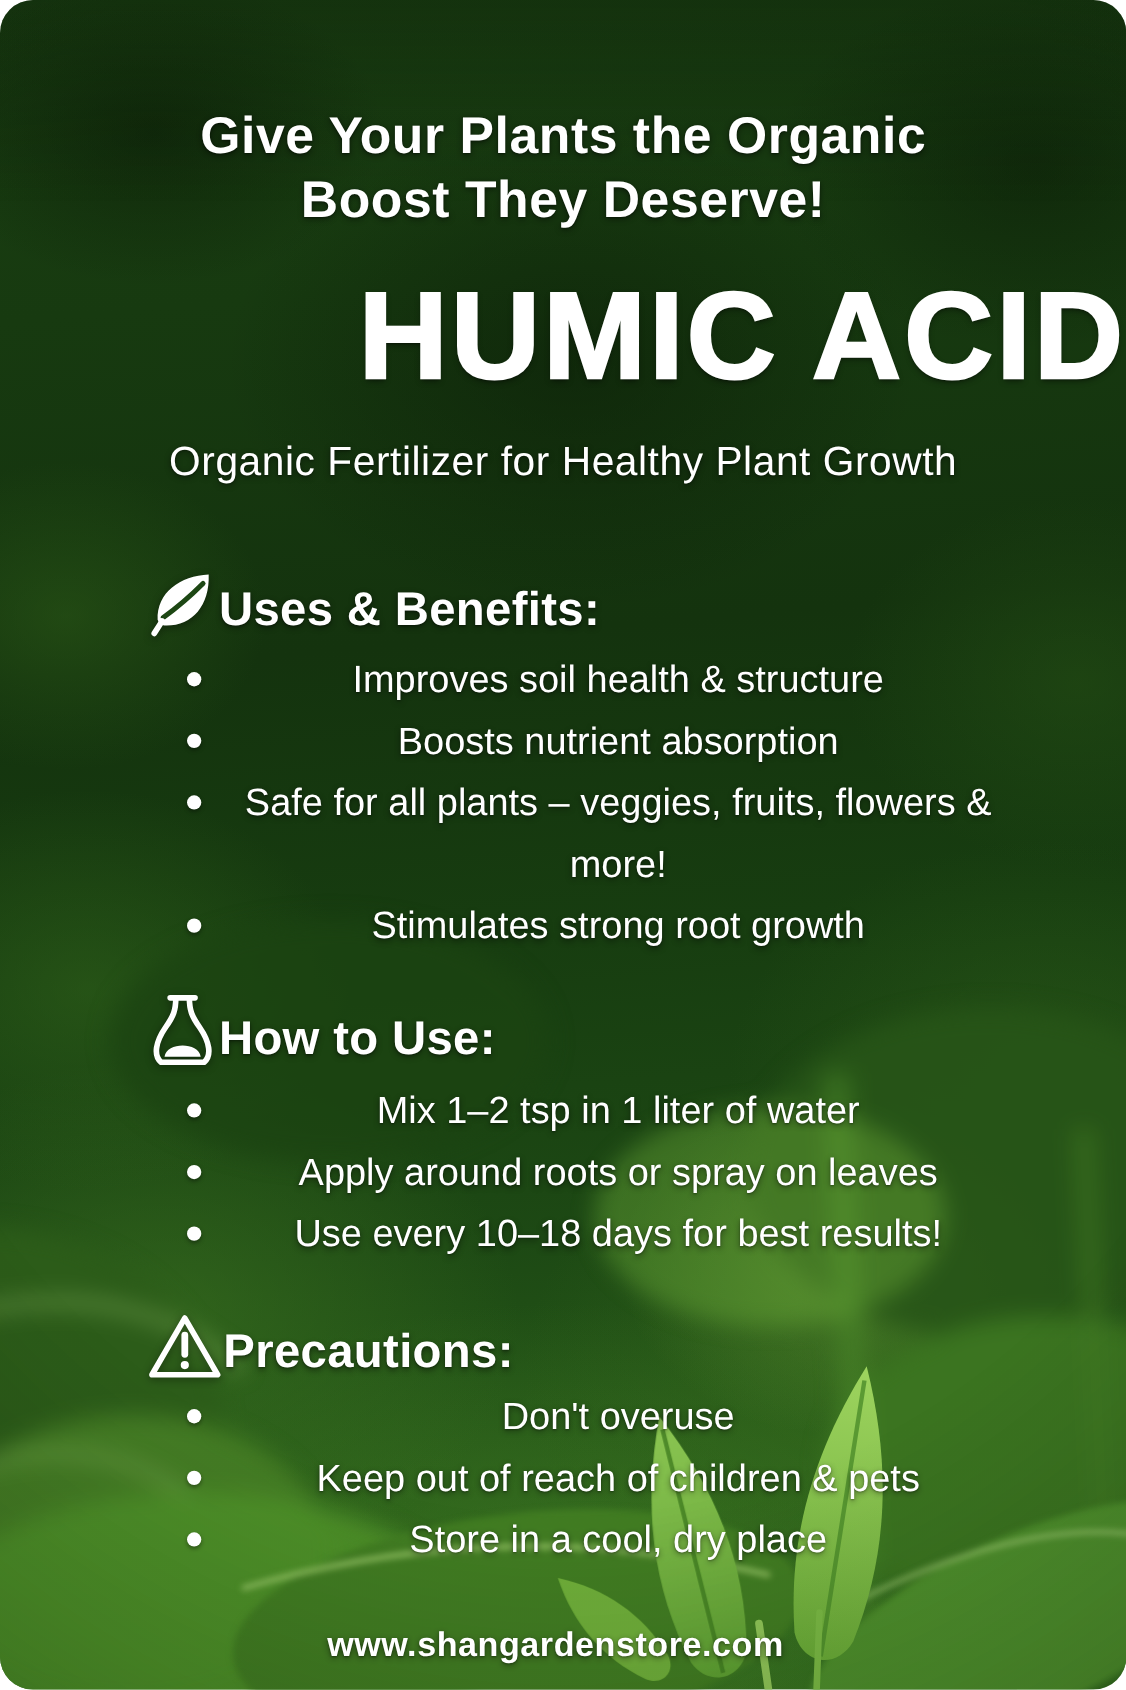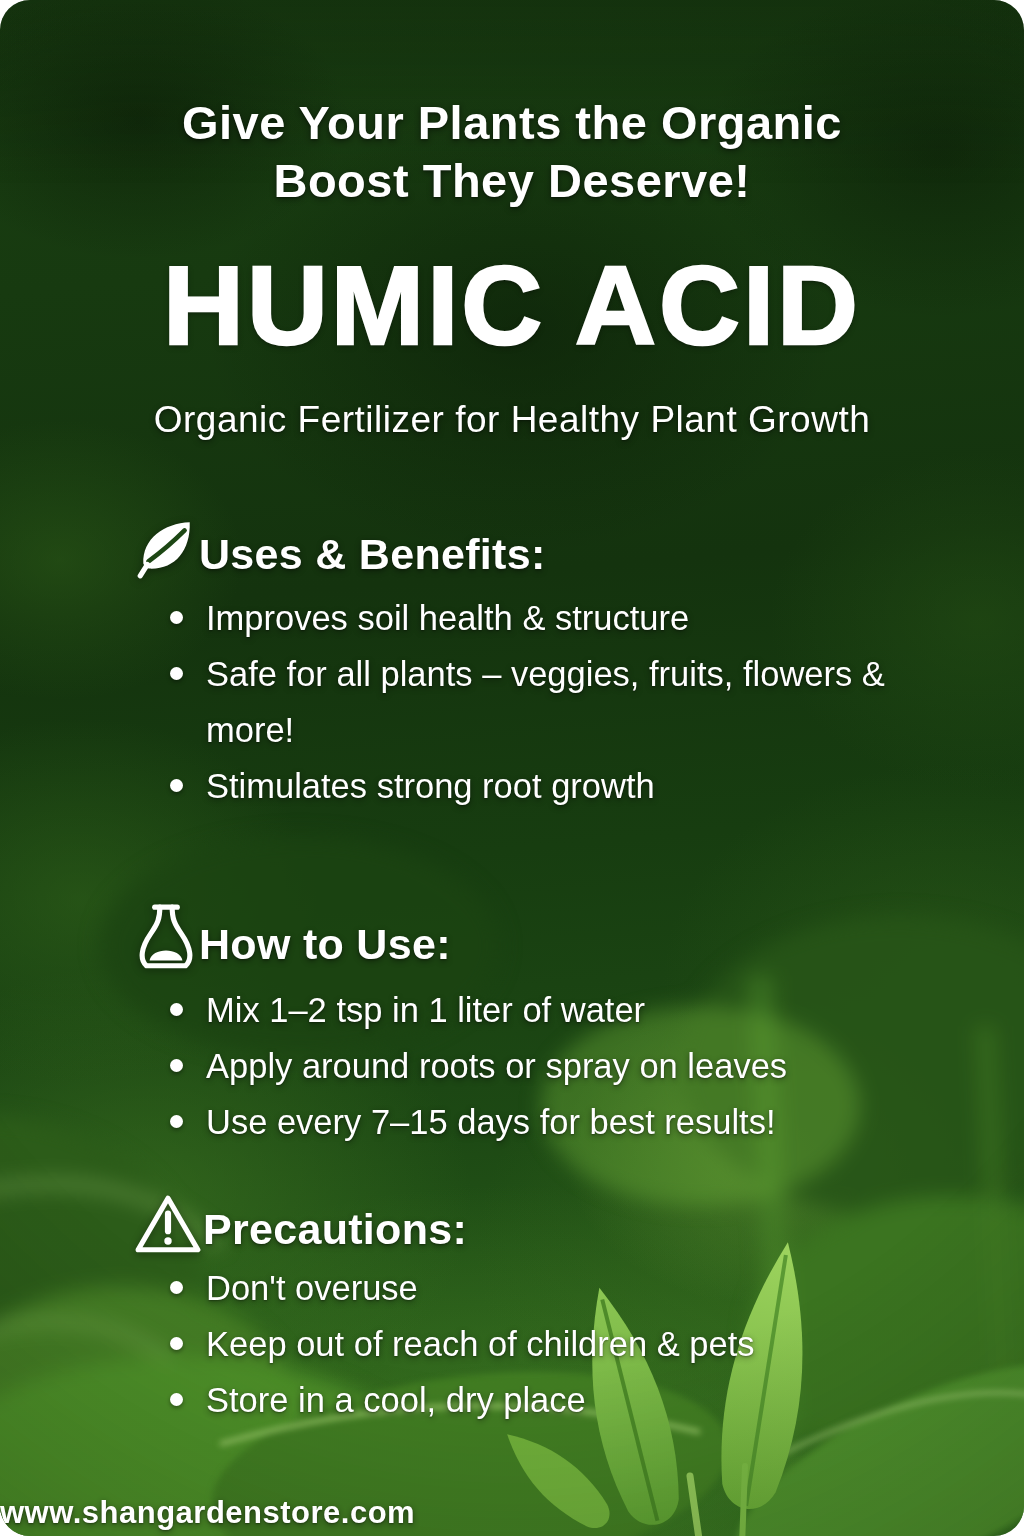--- a/index.html
+++ b/index.html
@@ -37,52 +37,52 @@
       radial-gradient(120% 90% at 50% 40%, transparent 55%, rgba(5,15,3,.35) 100%),
       linear-gradient(180deg, rgba(6,16,4,.25) 0, transparent 12%);
   }
   .txt{text-shadow:0 2px 6px rgba(0,0,0,.45),0 1px 2px rgba(0,0,0,.35);}
   .tagline{
     position:absolute;z-index:2;top:94px;left:112px;right:112px;
     text-align:center;font-size:47px;line-height:58px;font-weight:700;letter-spacing:.5px;
   }
   .title{
     position:absolute;z-index:2;top:248px;left:0;right:0;
-    text-align:center;font-size:112px;line-height:116px;font-weight:700;letter-spacing:3px;
+    text-align:right;font-size:112px;line-height:116px;font-weight:700;letter-spacing:3px;
     -webkit-text-stroke:2.5px #ffffff;
   }
   .subtitle{
     position:absolute;z-index:2;top:399px;left:0;right:0;
     text-align:center;font-size:37px;font-weight:400;letter-spacing:.5px;
   }
   .section{position:absolute;z-index:2;left:133px;}
   .section-header{display:flex;align-items:center;font-size:43px;font-weight:700;letter-spacing:.3px;}
   .section-header svg{filter:drop-shadow(0 2px 4px rgba(0,0,0,.4));flex:0 0 auto;}
   .bullets{
     position:absolute;z-index:2;left:168px;width:750px;
-    margin:0;padding:0;list-style:none;
+    margin:0;padding:0;list-style:none;text-align:center;
   }
   .bullets li{
     position:relative;padding-left:38px;
     font-size:34.5px;line-height:56px;font-weight:400;
   }
   .bullets li::before{
     content:"";position:absolute;left:2px;top:21px;
     width:13px;height:13px;border-radius:50%;background:#ffffff;
     box-shadow:0 2px 4px rgba(0,0,0,.4);
   }
   #section-uses{top:516px;}
   #uses-list{top:590px;}
   #section-how{top:902px;}
   #how-list{top:982px;}
   #section-precautions{top:1192px;}
   #precautions-list{top:1260px;}
   .website{
     position:absolute;z-index:2;top:1477px;left:0;right:14px;
-    text-align:left;font-size:31px;font-weight:700;letter-spacing:.5px;margin-top:18px;
+    text-align:center;font-size:31px;font-weight:700;letter-spacing:.5px;
   }
 </style>
 </head>
 <body>
 
 <div id="poster">
 
   <div class="bg-blobs"></div>
 
   <svg class="bg-leaves" width="1024" height="760" viewBox="0 0 1024 760" aria-hidden="true">
@@ -147,40 +147,41 @@
           <path d="M55 6 C30 7 9 22 10 46 C11 49 13 51 16 51 C40 52 56 34 55 6 Z" fill="#ffffff"></path>
           <path d="M50 14 C38 26 26 36 15 44" stroke="#1d4714" stroke-width="4.5" fill="none" stroke-linecap="round"></path>
           <path d="M14 47 L7 58" stroke="#ffffff" stroke-width="5" stroke-linecap="round"></path>
         </svg>
       </span>
       <span>Uses &amp; Benefits:</span>
     </div>
   </div>
   <ul class="bullets txt" id="uses-list">
     <li>Improves soil health &amp; structure</li>
+    <li>Boosts nutrient absorption</li>
     <li>Safe for all plants – veggies, fruits, flowers &amp; more!</li>
     <li>Stimulates strong root growth</li>
   </ul>
 
   <div class="section" id="section-how">
     <div class="section-header txt">
       <span>
         <svg width="66" height="74" viewBox="0 0 64 72">
           <path d="M21 5 L43 5" stroke="#ffffff" stroke-width="5" stroke-linecap="round"></path>
           <path d="M26 5 C26 16 24 21 17 31 C8 44 6 56 13 62 L51 62 C58 56 56 44 47 31 C40 21 38 16 38 5" stroke="#ffffff" stroke-width="5" fill="none" stroke-linecap="round" stroke-linejoin="round"></path>
           <path d="M16 57 C18 44 46 44 48 57 Z" fill="#ffffff"></path>
         </svg>
       </span>
       <span>How to Use:</span>
     </div>
   </div>
   <ul class="bullets txt" id="how-list">
     <li>Mix 1–2 tsp in 1 liter of water</li>
     <li>Apply around roots or spray on leaves</li>
-    <li>Use every 7–15 days for best results!</li>
+    <li>Use every 10–18 days for best results!</li>
   </ul>
 
   <div class="section" id="section-precautions">
     <div class="section-header txt">
       <span>
         <svg width="70" height="64" viewBox="0 0 68 62">
           <path d="M34 6 L63 56 L5 56 Z" stroke="#ffffff" stroke-width="5" fill="none" stroke-linejoin="round"></path>
           <line x1="34" y1="21" x2="34" y2="38" stroke="#ffffff" stroke-width="6" stroke-linecap="round"></line>
           <circle cx="34" cy="47.5" r="3.6" fill="#ffffff"></circle>
         </svg>

